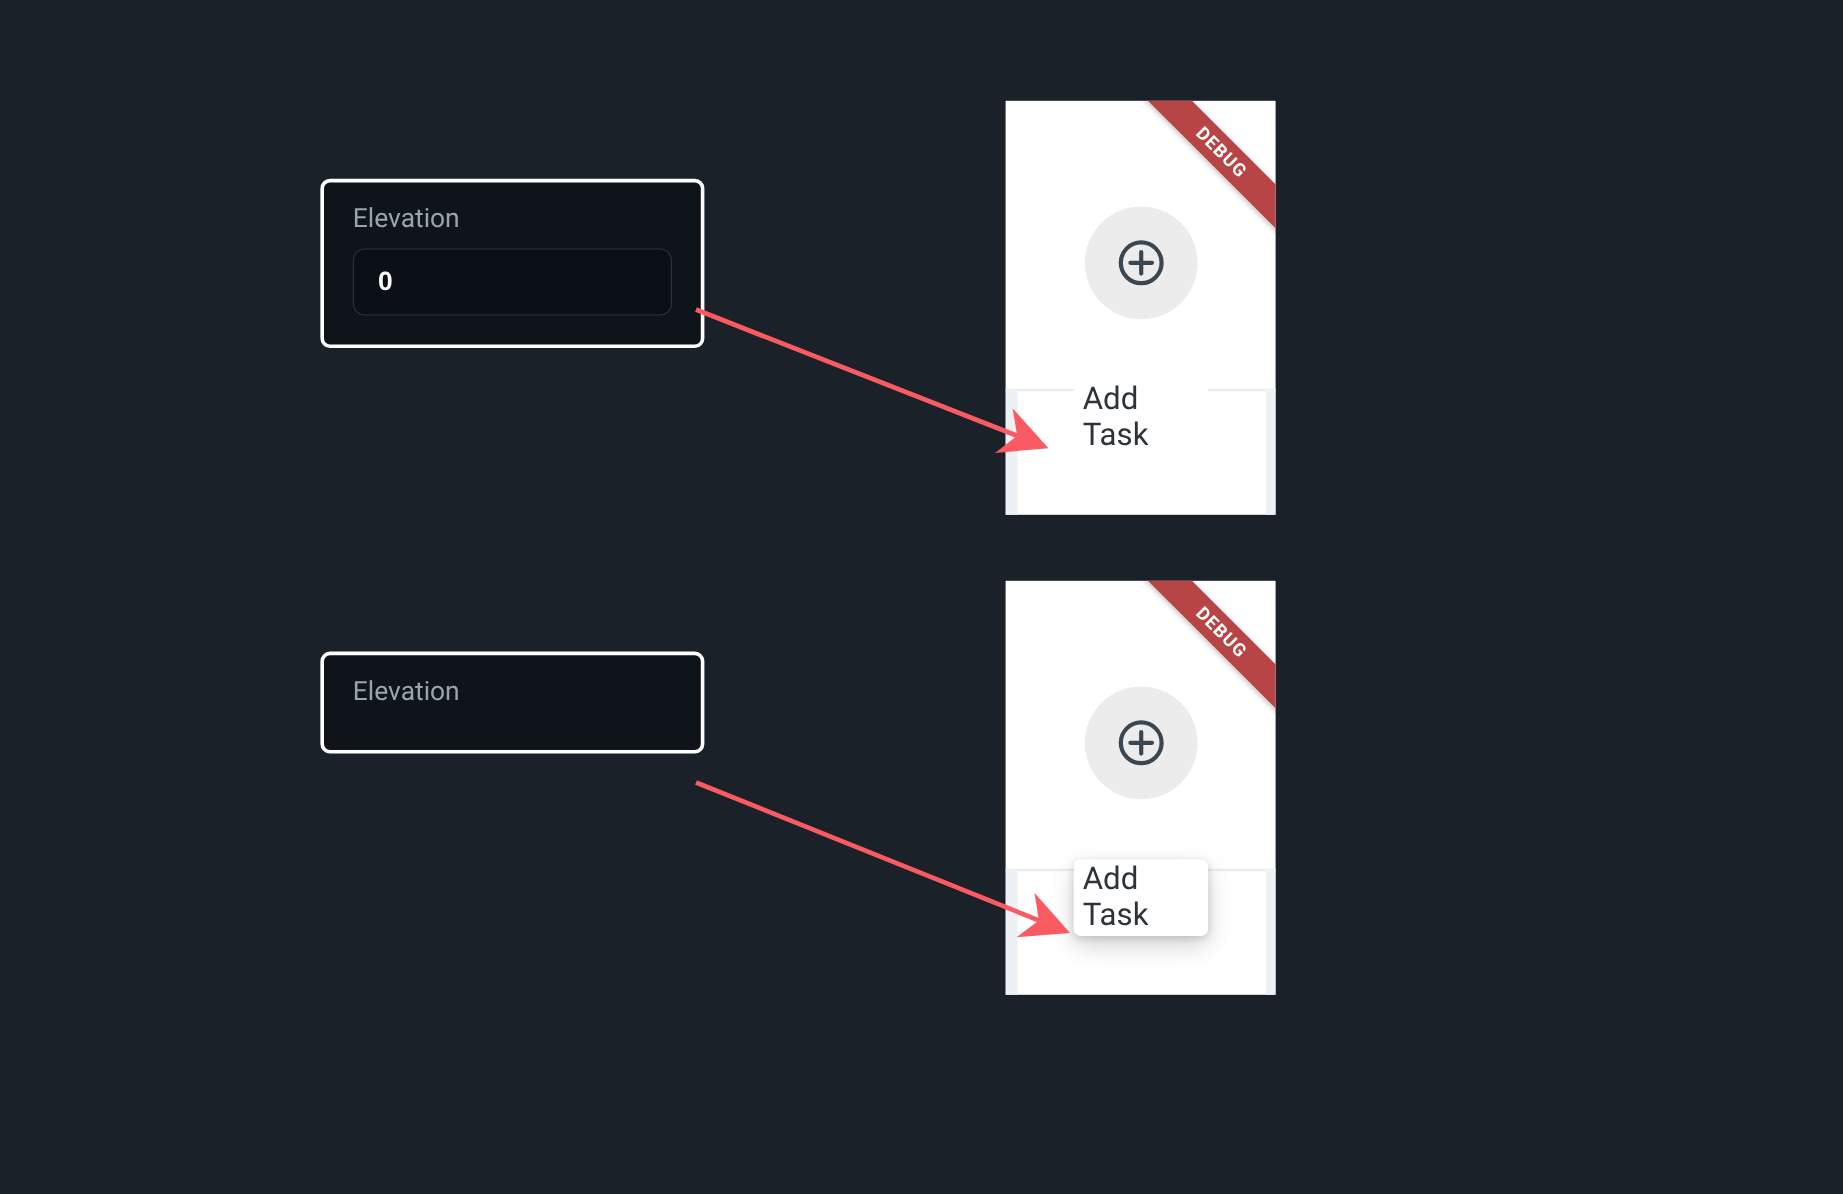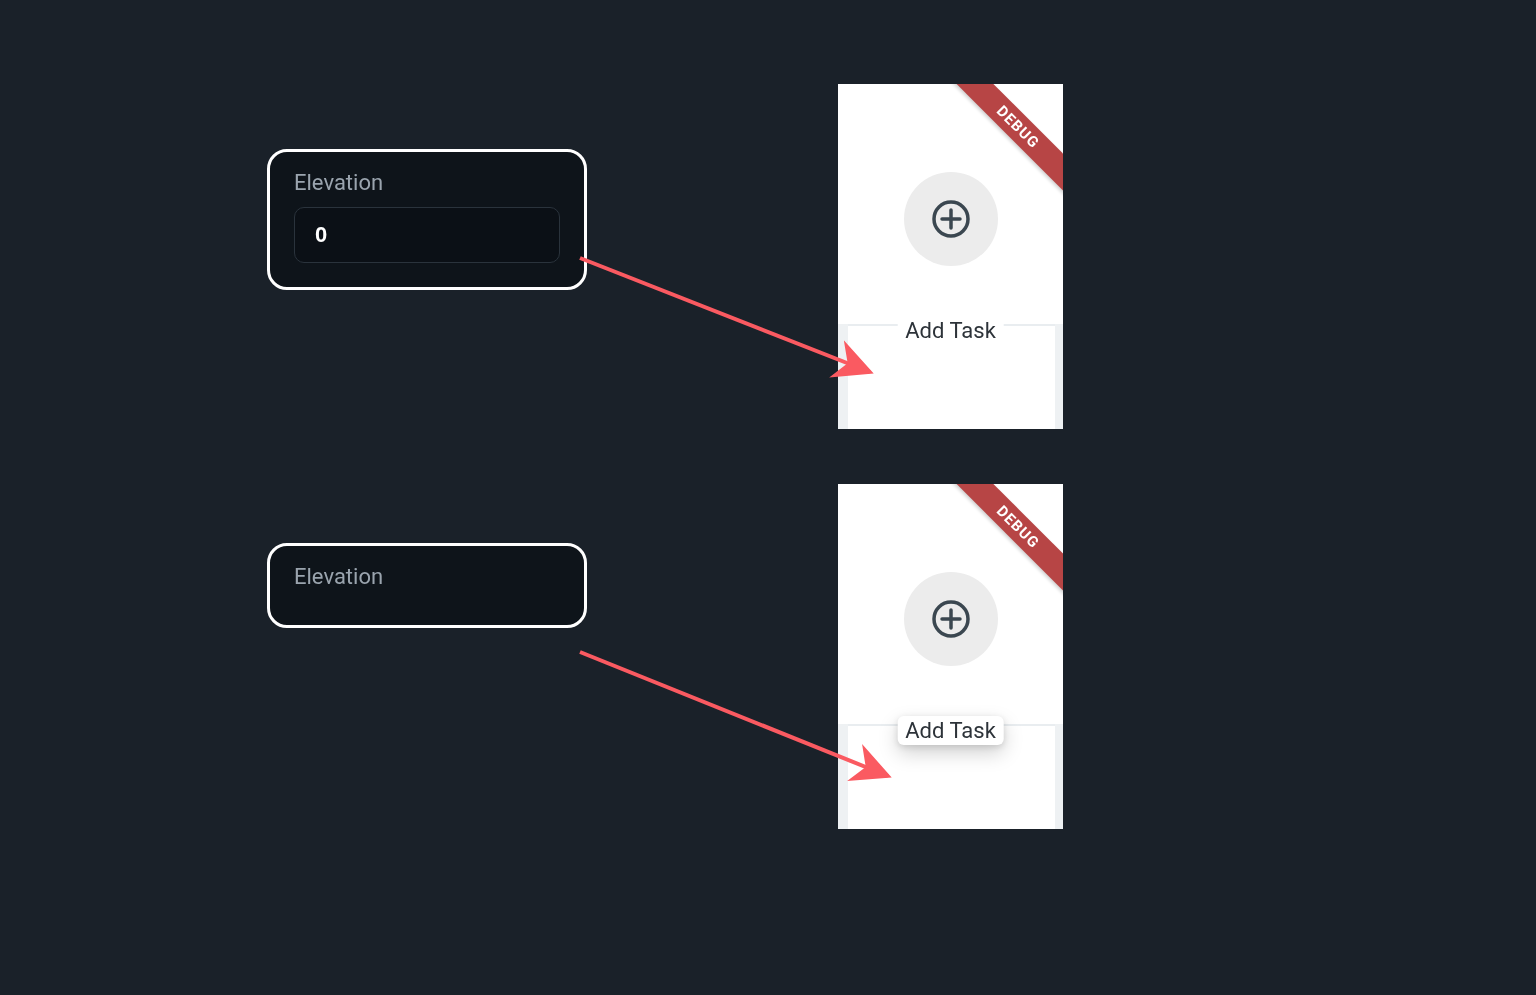--- a/index.html
+++ b/index.html
@@ -12,21 +12,21 @@
       height: 995px;
       background: #1a2129;
       font-family: -apple-system, BlinkMacSystemFont, 'Segoe UI', Roboto, sans-serif;
       position: relative;
       overflow: hidden;
     }
     .panel {
       position: absolute;
       background: #0e141a;
       border: 3px solid #ffffff;
-      border-radius: 20px;
+      border-radius: 8px;
       padding: 18px 24px 24px 24px;
       width: 320px;
     }
     .panel-label {
       color: #9aa4ae;
       font-size: 22px;
       font-weight: 400;
       margin-bottom: 12px;
     }
     .panel-input {
@@ -83,21 +83,21 @@
     .plus-icon {
       width: 40px;
       height: 40px;
     }
     .task-label {
       position: absolute;
       left: 50%;
       transform: translateX(-50%);
       top: 232px;
       color: #2d3339;
-      font-size: 22px;
+      font-size: 26px;
       font-weight: 400;
       background: #ffffff;
       padding: 2px 8px;
       border-radius: 6px;
     }
     .task-label.elevated {
       box-shadow: 0 8px 20px rgba(0,0,0,0.18), 0 2px 6px rgba(0,0,0,0.12);
     }
     .hline {
       position: absolute;

